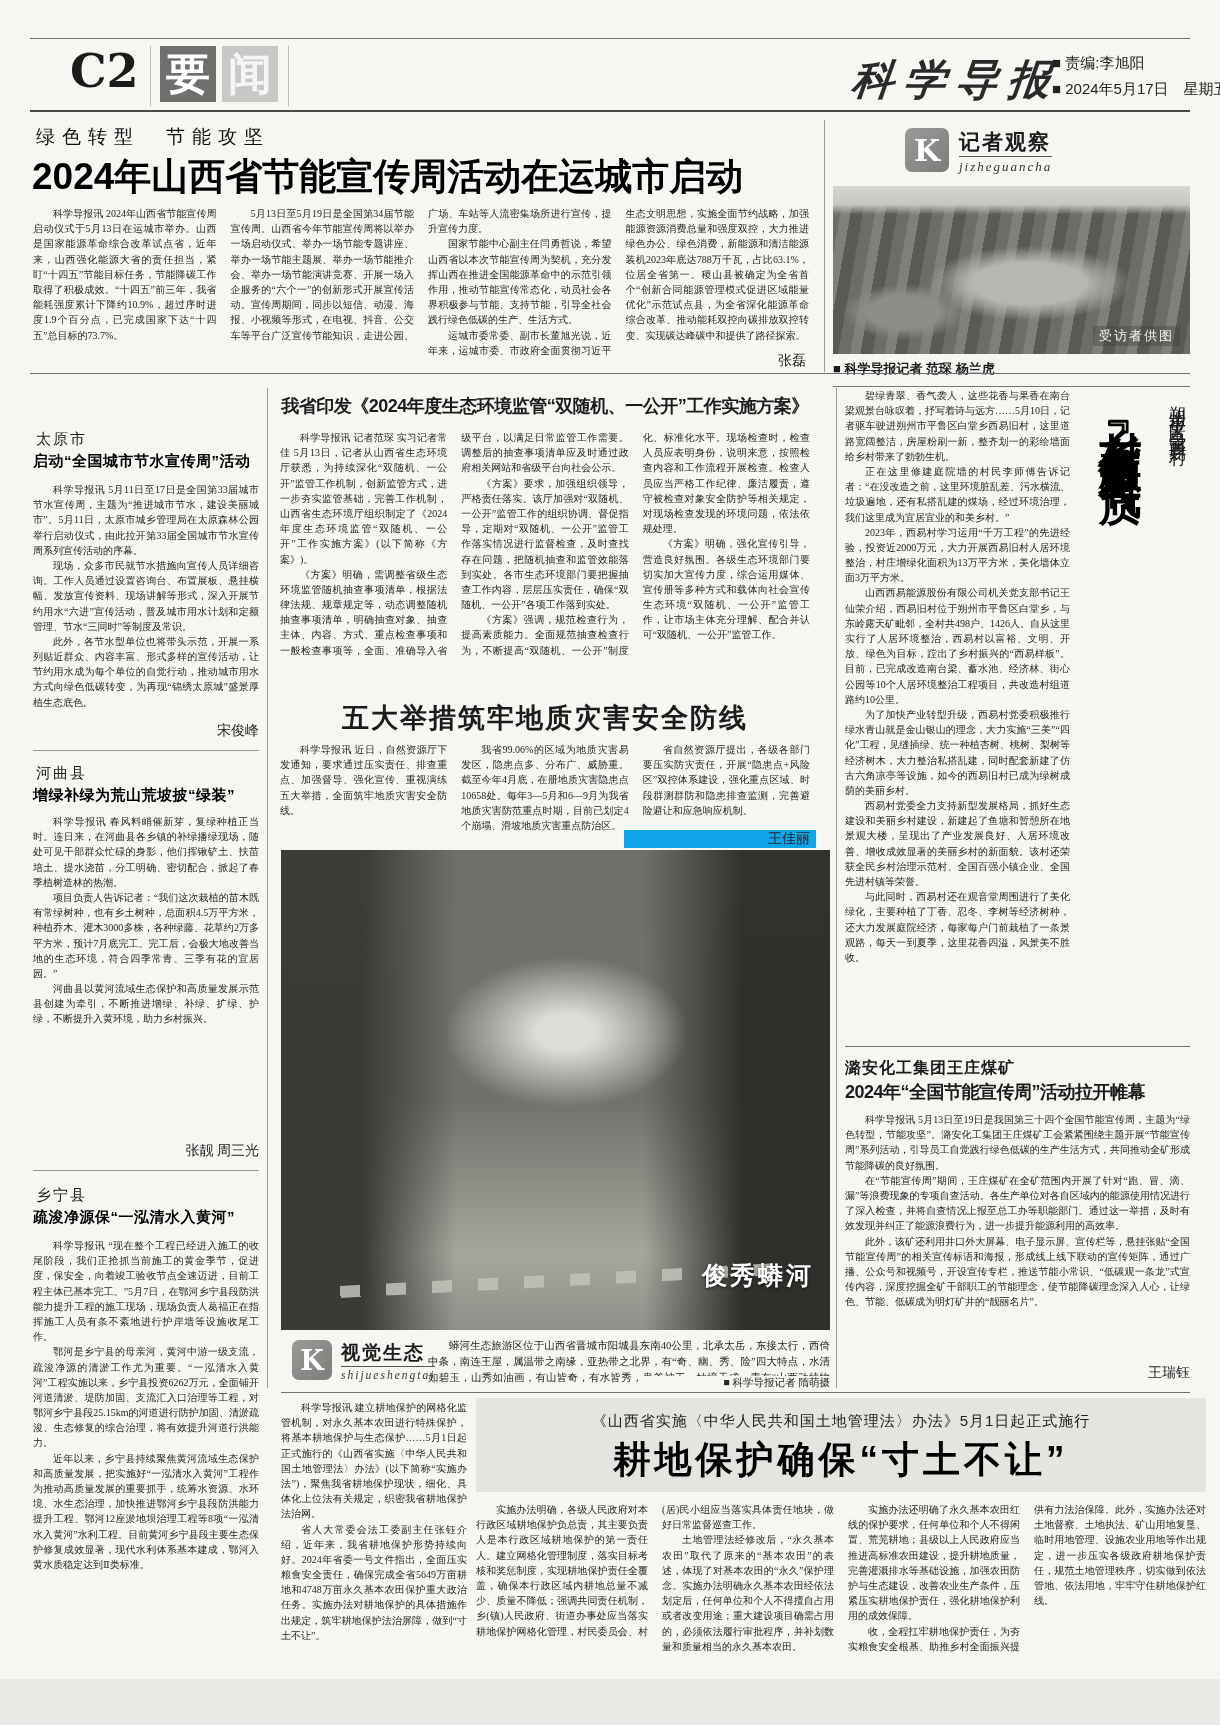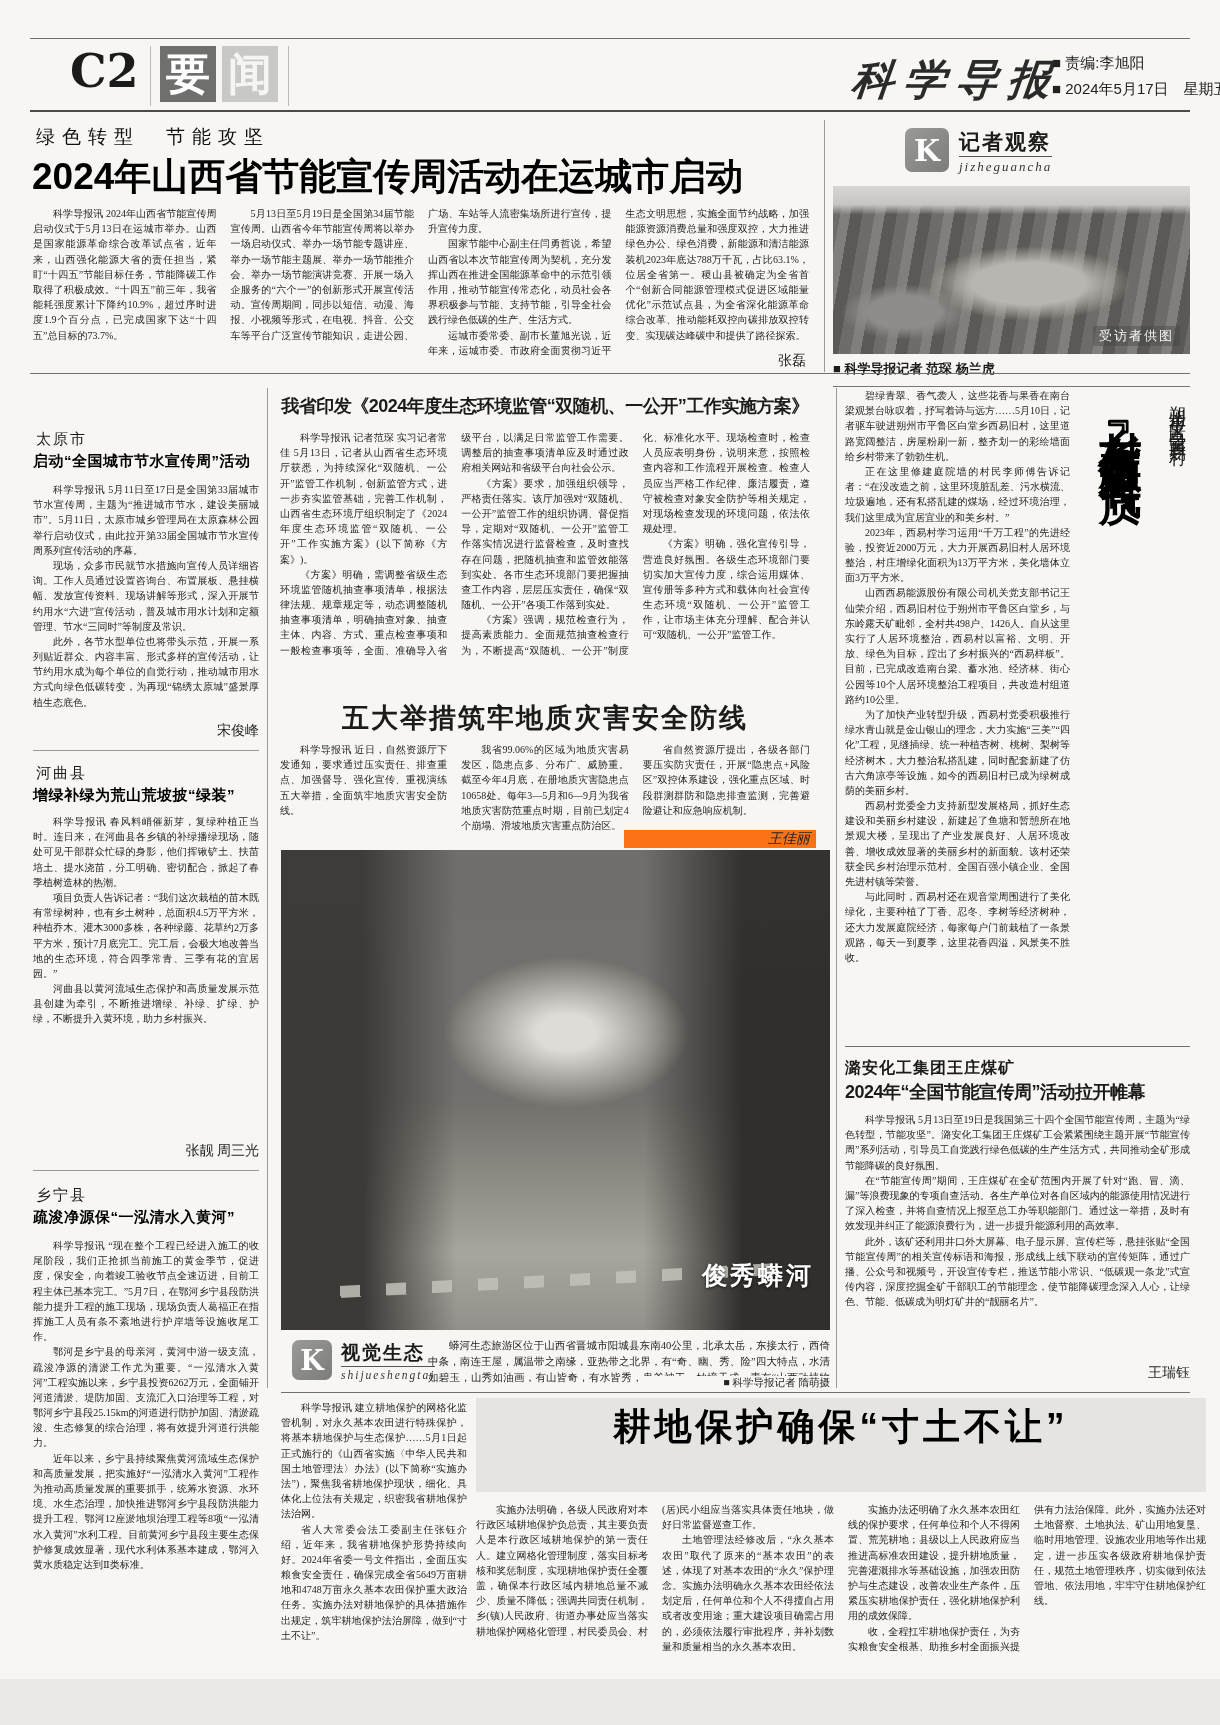--- a/index.html
+++ b/index.html
@@ -152,21 +152,21 @@
       <p>《方案》强调，规范检查行为，提高素质能力。全面规范抽查检查行为，不断提高“双随机、一公开”制度化、标准化水平。现场检查时，检查人员应表明身份，说明来意，按照检查内容和工作流程开展检查。检查人员应当严格工作纪律、廉洁履责，遵守被检查对象安全防护等相关规定，对现场检查发现的环境问题，依法依规处理。</p>
       <p>《方案》明确，强化宣传引导，营造良好氛围。各级生态环境部门要切实加大宣传力度，综合运用媒体、宣传册等多种方式和载体向社会宣传生态环境“双随机、一公开”监管工作，让市场主体充分理解、配合并认可“双随机、一公开”监管工作。</p>
     </div>
 
   <div class="abs geo-head sans" style="left:278px;top:700px;width:534px;">五大举措筑牢地质灾害安全防线</div>
   <div class="abs body-text cols-3" style="left:280px;top:742px;width:530px;height:104px;">
       <p>科学导报讯 近日，自然资源厅下发通知，要求通过压实责任、排查重点、加强督导、强化宣传、重视演练五大举措，全面筑牢地质灾害安全防线。</p>
       <p>我省99.06%的区域为地质灾害易发区，隐患点多、分布广、威胁重。截至今年4月底，在册地质灾害隐患点10658处。每年3—5月和6—9月为我省地质灾害防范重点时期，目前已划定4个崩塌、滑坡地质灾害重点防治区。</p>
       <p>省自然资源厅提出，各级各部门要压实防灾责任，开展“隐患点+风险区”双控体系建设，强化重点区域、时段群测群防和隐患排查监测，完善避险避让和应急响应机制。</p>
     </div>
-  <div class="abs sig" style="left:624px;top:830px;width:186px;background:#f97316;font-style:italic;">王佳丽</div>
+  <div class="abs sig" style="left:624px;top:830px;width:186px;background:#0ea5e9;">王佳丽</div>
 
   <div class="photo photo-river" style="left:281px;top:850px;width:549px;height:480px;">
     <div class="stones"></div>
     <div class="photo-title">俊秀蟒河</div>
   </div>
   <div class="abs" style="left:292px;top:1340px;display:flex;gap:9px;align-items:flex-start;">
     <div class="klogo klogo-s">K</div>
     <div>
       <div class="obslabel" style="font-size:19px;">视觉生态</div>
       <div class="pinyin" style="font-size:11.5px;">shijueshengtai</div>
@@ -202,20 +202,21 @@
     </div>
   <div class="abs sig" style="left:1004px;top:1364px;width:186px;background:#f7f6f3;">王瑞钰</div>
 
   <div class="hr" style="left:281px;top:1392px;width:909px;"></div>
 
   <div class="abs body-text" style="left:281px;top:1400px;width:186px;height:290px;">
       <p>科学导报讯 建立耕地保护的网格化监管机制，对永久基本农田进行特殊保护，将基本耕地保护与生态保护……5月1日起正式施行的《山西省实施〈中华人民共和国土地管理法〉办法》(以下简称“实施办法”)，聚焦我省耕地保护现状，细化、具体化上位法有关规定，织密我省耕地保护法治网。</p>
       <p>省人大常委会法工委副主任张钰介绍，近年来，我省耕地保护形势持续向好。2024年省委一号文件指出，全面压实粮食安全责任，确保完成全省5649万亩耕地和4748万亩永久基本农田保护重大政治任务。实施办法对耕地保护的具体措施作出规定，筑牢耕地保护法治屏障，做到“寸土不让”。</p>
     </div>
   <div class="abs grayband" style="left:476px;top:1398px;width:730px;height:94px;">
+    <div class="ll-kicker sans" style="margin-top:14px;">《山西省实施〈中华人民共和国土地管理法〉办法》5月1日起正式施行</div>
     <div class="ll-head sans" style="margin-top:4px;">耕地保护确保“寸土不让”</div>
   </div>
   <div class="abs body-text cols-4" style="left:476px;top:1502px;width:730px;height:196px;">
       <p>实施办法明确，各级人民政府对本行政区域耕地保护负总责，其主要负责人是本行政区域耕地保护的第一责任人。建立网格化管理制度，落实目标考核和奖惩制度，实现耕地保护责任全覆盖，确保本行政区域内耕地总量不减少、质量不降低；强调共同责任机制，乡(镇)人民政府、街道办事处应当落实耕地保护网格化管理，村民委员会、村(居)民小组应当落实具体责任地块，做好日常监督巡查工作。</p>
       <p>土地管理法经修改后，“永久基本农田”取代了原来的“基本农田”的表述，体现了对基本农田的“永久”保护理念。实施办法明确永久基本农田经依法划定后，任何单位和个人不得擅自占用或者改变用途；重大建设项目确需占用的，必须依法履行审批程序，并补划数量和质量相当的永久基本农田。</p>
       <p>实施办法还明确了永久基本农田红线的保护要求，任何单位和个人不得闲置、荒芜耕地；县级以上人民政府应当推进高标准农田建设，提升耕地质量，完善灌溉排水等基础设施，加强农田防护与生态建设，改善农业生产条件，压紧压实耕地保护责任，强化耕地保护利用的成效保障。</p>
       <p>收，全程扛牢耕地保护责任，为夯实粮食安全根基、助推乡村全面振兴提供有力法治保障。此外，实施办法还对土地督察、土地执法、矿山用地复垦、临时用地管理、设施农业用地等作出规定，进一步压实各级政府耕地保护责任，规范土地管理秩序，切实做到依法管地、依法用地，牢牢守住耕地保护红线。</p>
     </div>
   <div class="abs sig" style="left:1020px;top:1698px;width:186px;background:#f7f6f3;">杨文</div>
 

